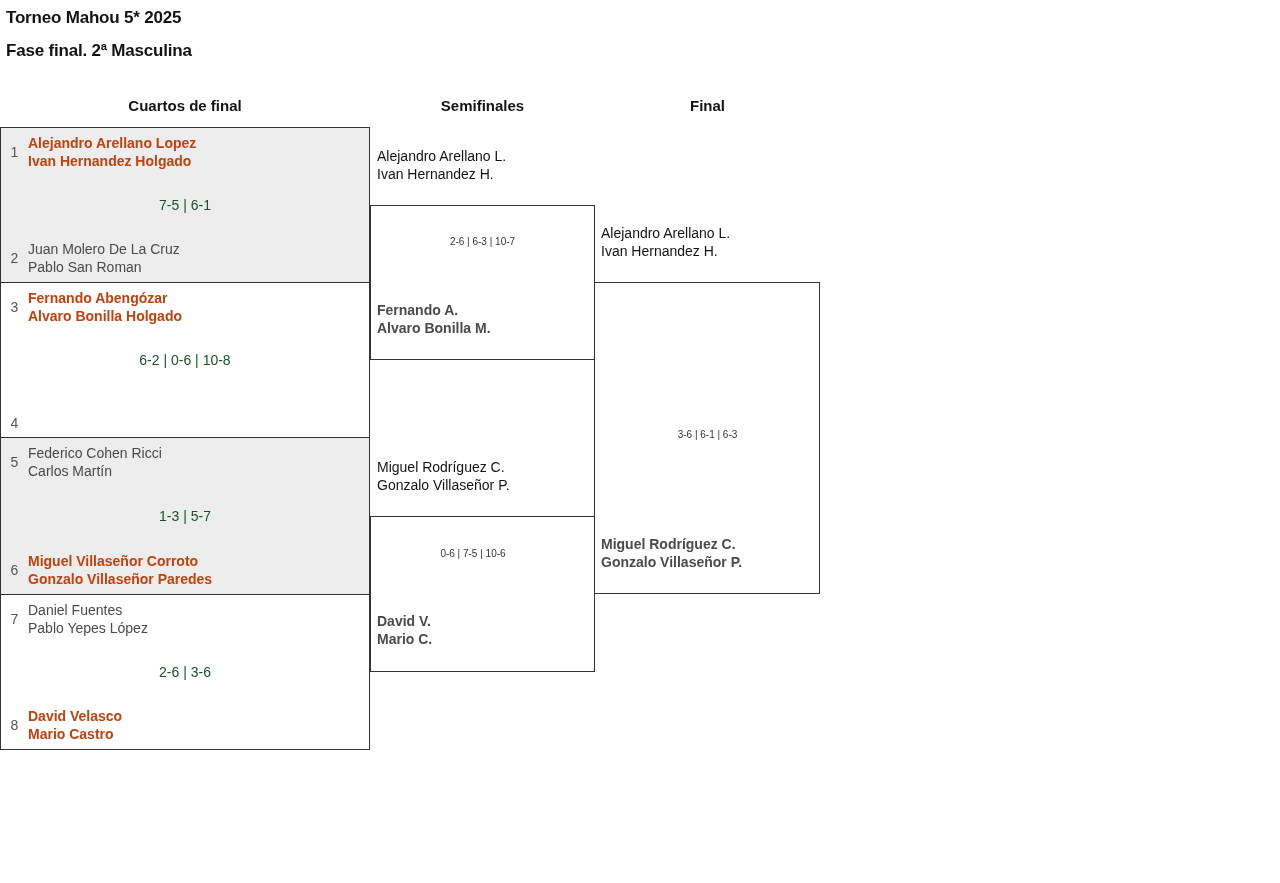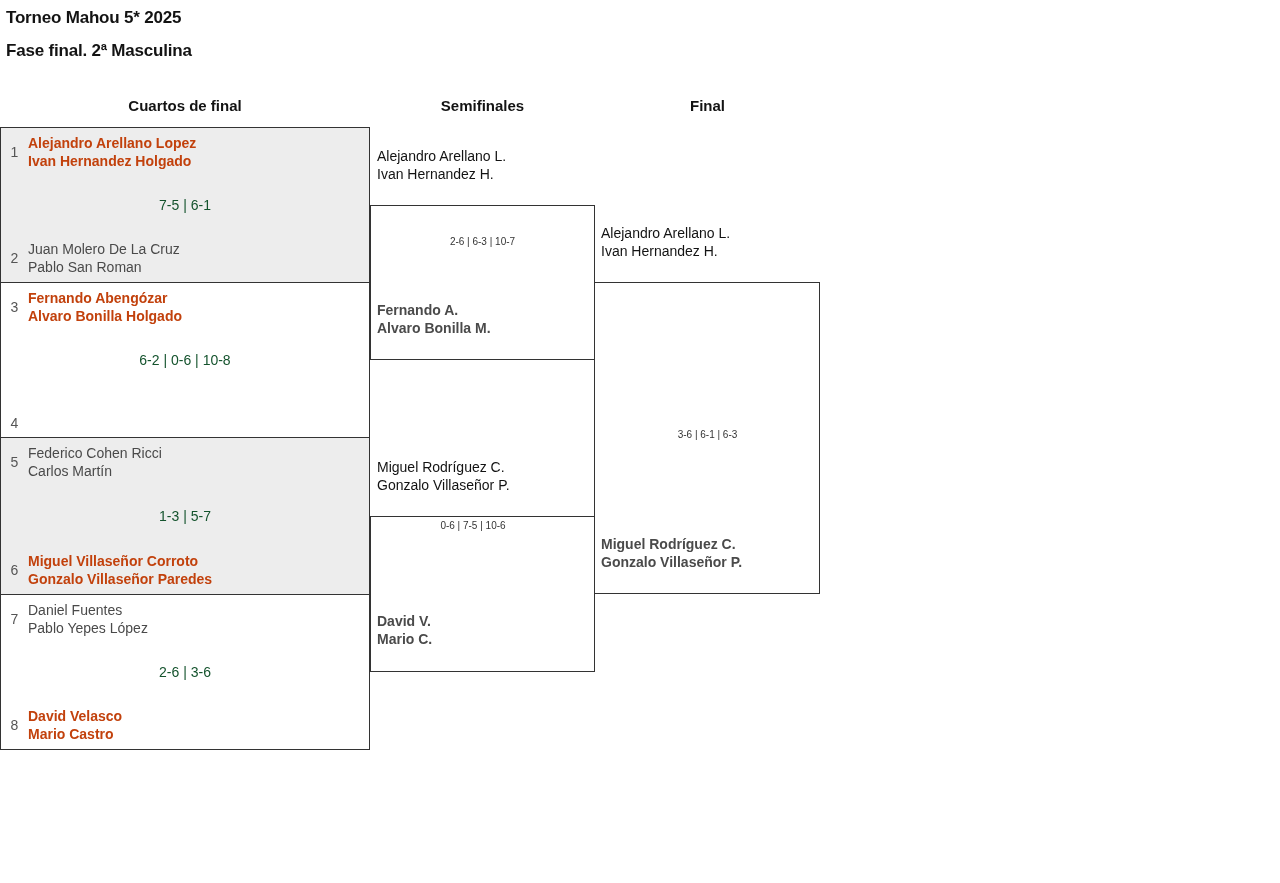--- a/index.html
+++ b/index.html
@@ -121,21 +121,21 @@
   <div class="pair" style="left:377px;top:301px;">
     <div>Fernando A.</div>
     <div>Alvaro Bonilla M.</div>
   </div>
 
   <div class="box" style="left:370px;top:516px;width:225px;height:156px;background:transparent;"></div>
   <div class="pair winner" style="left:377px;top:458px;">
     <div>Miguel Rodríguez C.</div>
     <div>Gonzalo Villaseñor P.</div>
   </div>
-  <div class="score-line" style="left:370px;width:206px;top:520px;">0-6 | 7-5 | 10-6</div>
+  <div class="score-line" style="left:370px;width:206px;top:548px;">0-6 | 7-5 | 10-6</div>
   <div class="pair" style="left:377px;top:612px;">
     <div>David V.</div>
     <div>Mario C.</div>
   </div>
 
   <div class="box" style="left:594px;top:282px;width:226px;height:312px;background:transparent;"></div>
   <div class="pair winner" style="left:601px;top:224px;">
     <div>Alejandro Arellano L.</div>
     <div>Ivan Hernandez H.</div>
   </div>

